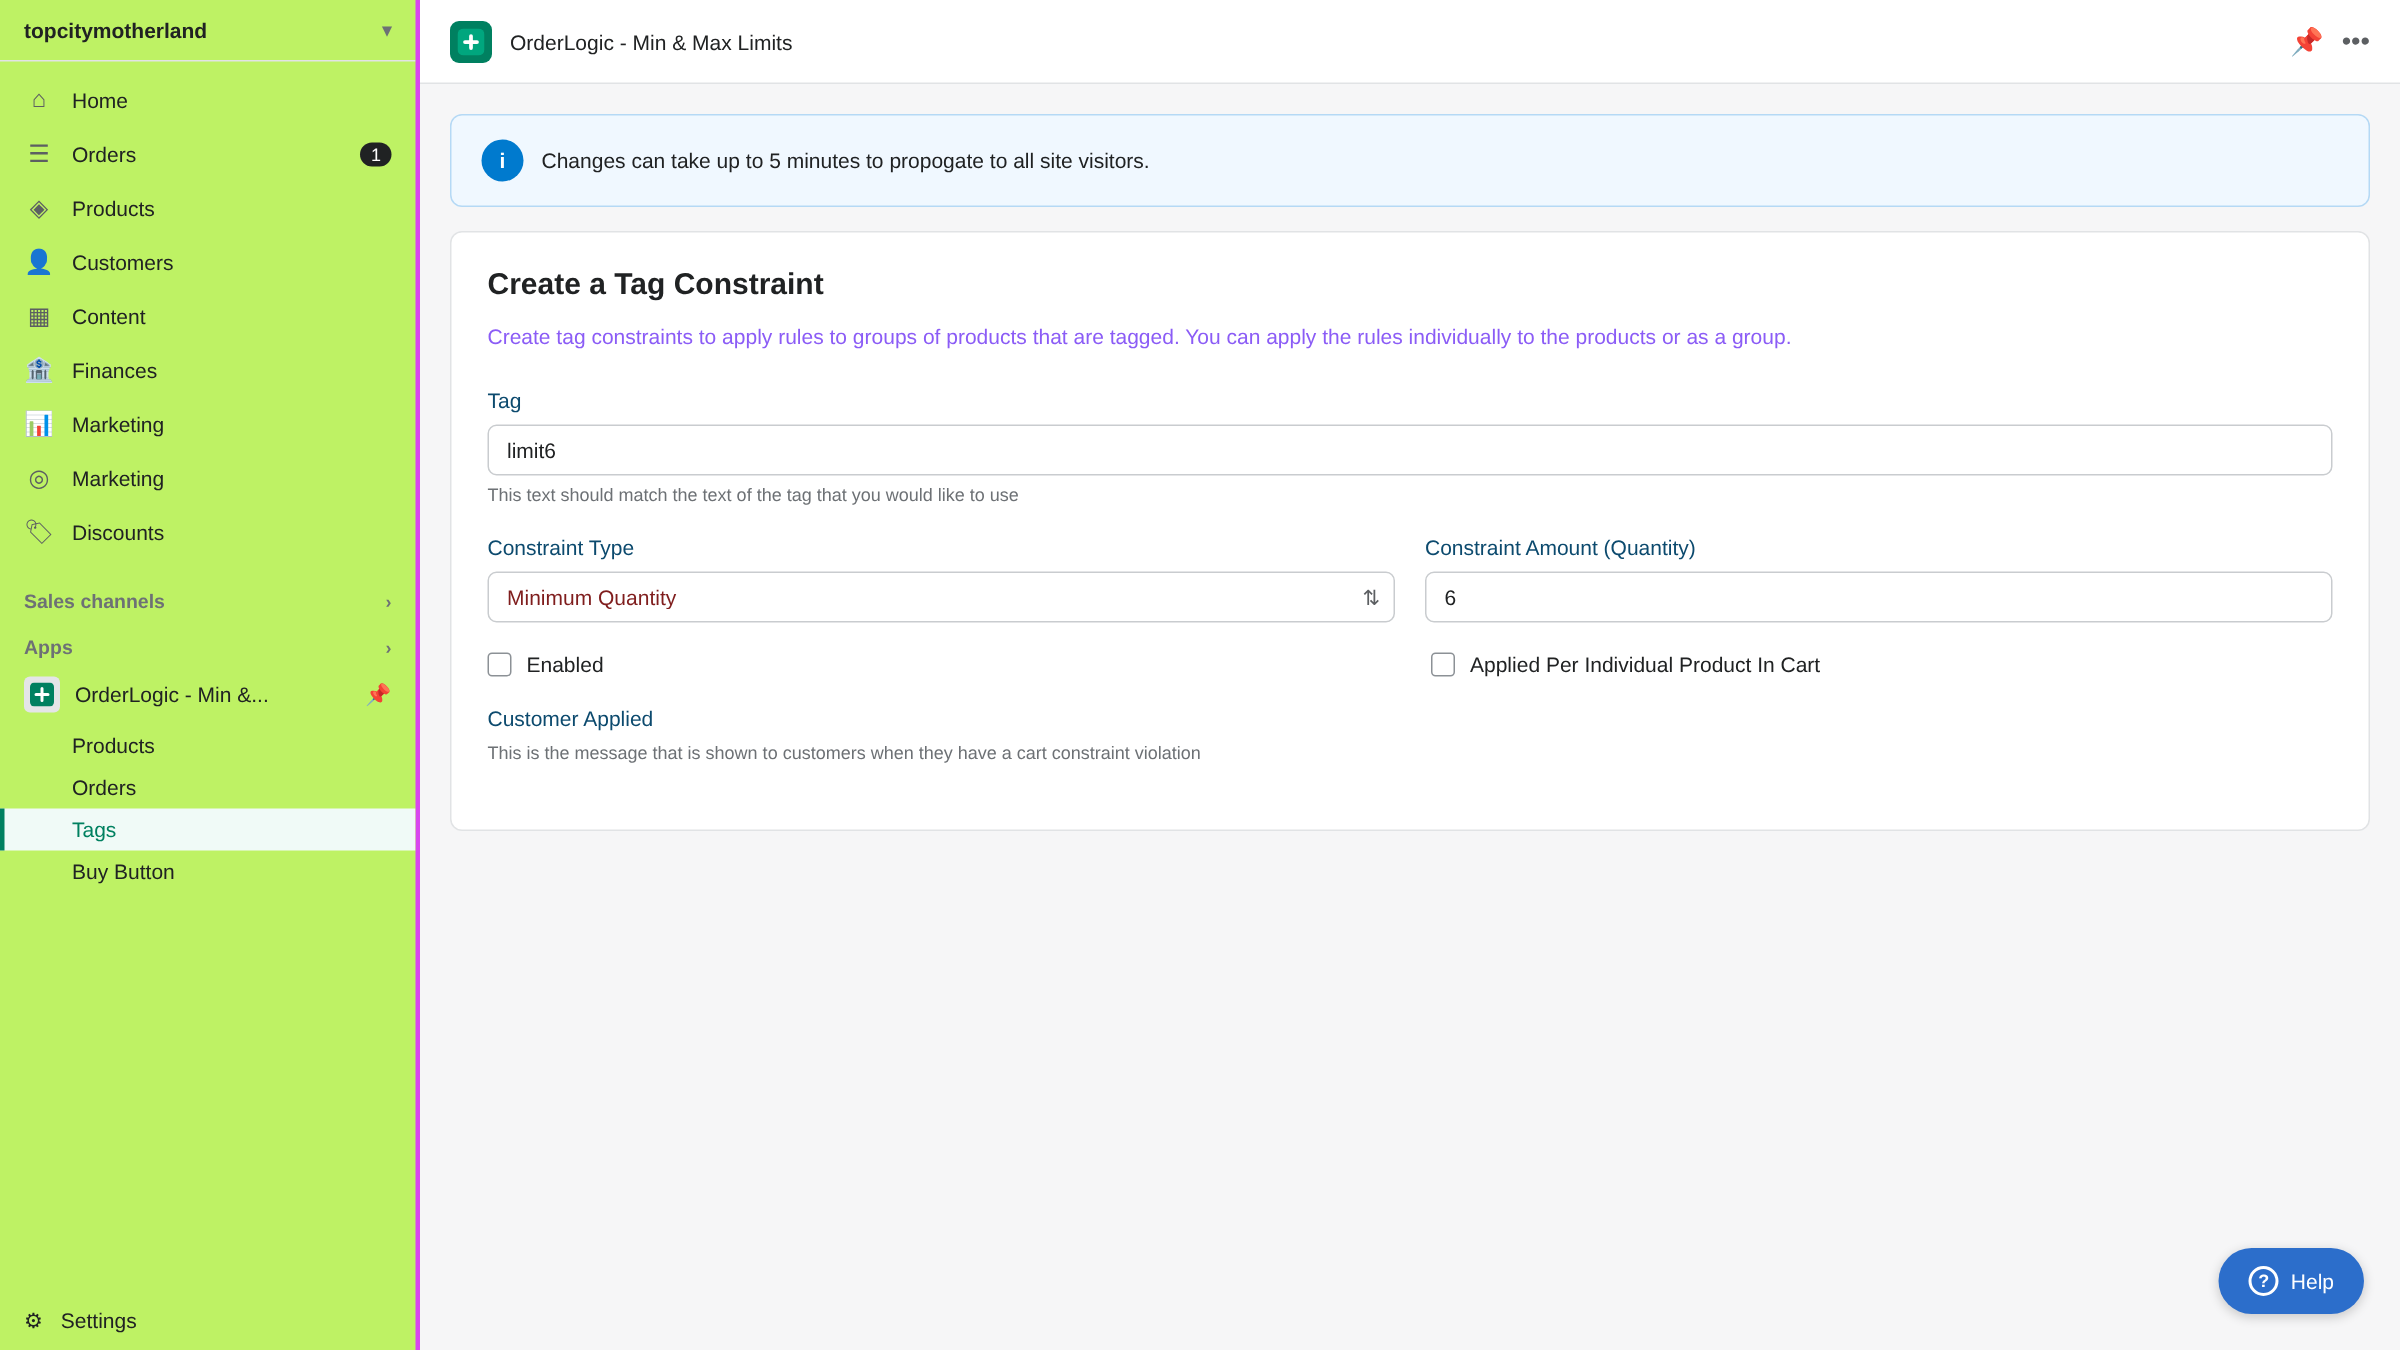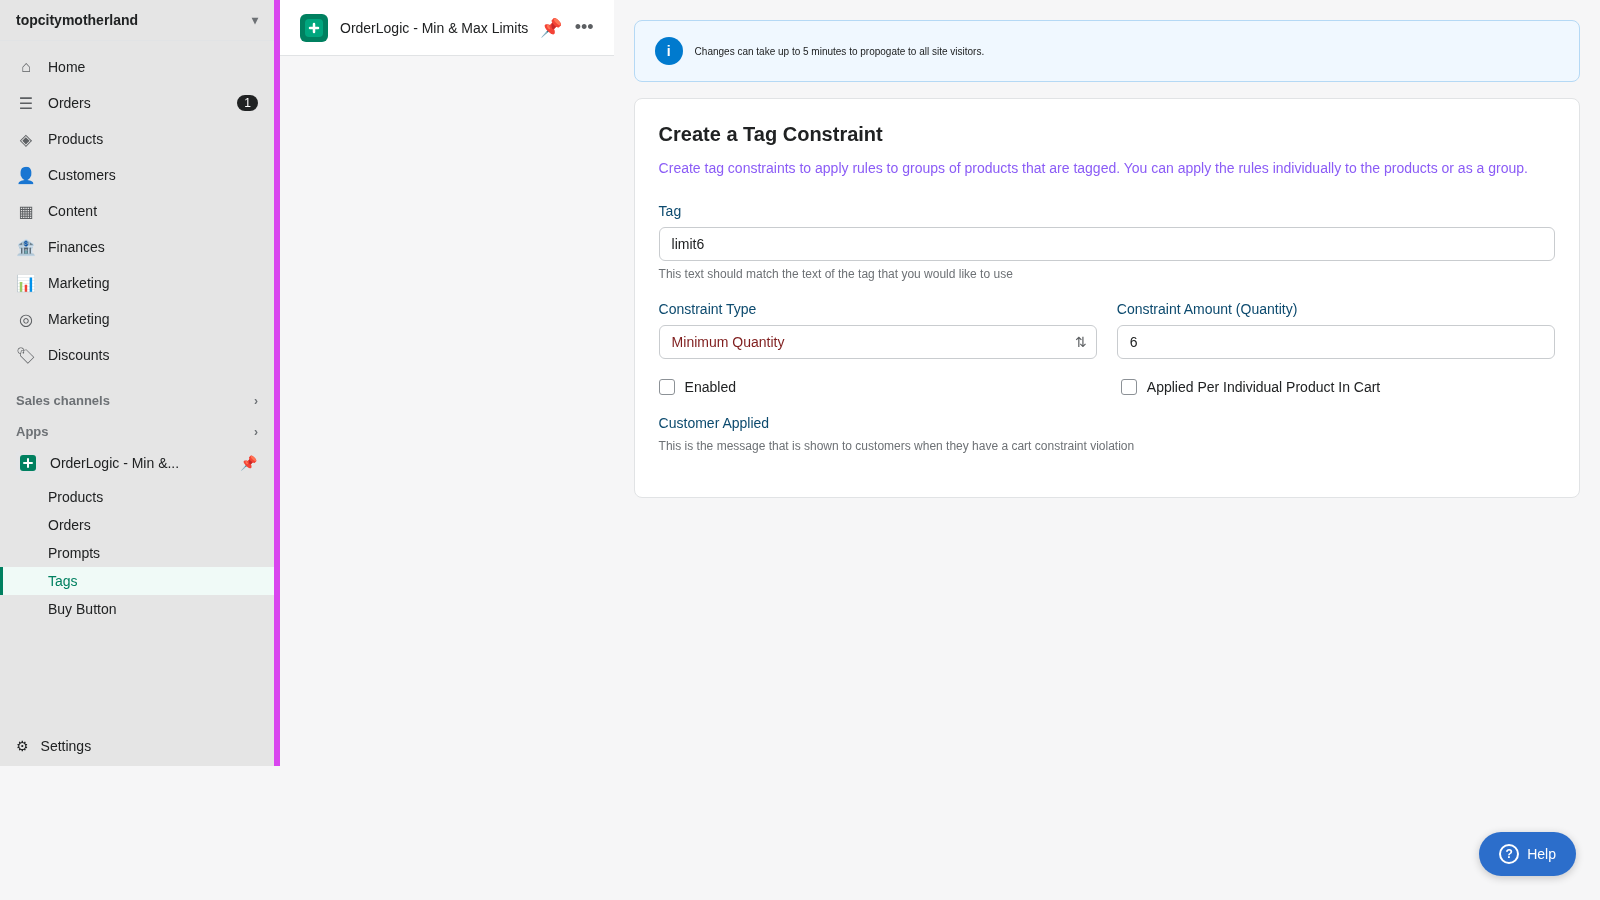--- a/index.html
+++ b/index.html
@@ -2,26 +2,26 @@
 <html><head>
   <meta charset="utf-8">
   <style>
     * { box-sizing: border-box; margin: 0; padding: 0; }
     body { font-family: -apple-system, BlinkMacSystemFont, 'Segoe UI', sans-serif; font-size: 14px; background: #f6f6f7; color: #202223; display: flex; height: 900px; overflow: hidden; }
 
     
     #sidebar {
       width: 280px;
       min-width: 280px;
-      background: #e5e5e5;
-      border-right: 6px solid #d946ef;
+      background: #bef264;
+      border-right: 3px solid #d946ef;
       display: flex;
       flex-direction: column;
       overflow-y: auto;
-      height: 766px;
+      height: 900px;
     }
 
     .store-selector {
       display: flex;
       align-items: center;
       justify-content: space-between;
       padding: 12px 16px;
       border-bottom: 1px solid #e1e3e5;
       cursor: pointer;
     }
@@ -95,20 +95,21 @@
       gap: 12px;
       padding: 8px 16px;
       cursor: pointer;
       margin-top: auto;
     }
 
     
     #main {
       flex: 1;
       display: flex;
+      flex-direction: column;
       overflow: hidden;
     }
 
     
     .top-bar {
       background: #fff;
       border-bottom: 1px solid #e1e3e5;
       padding: 0 20px;
       height: 56px;
       display: flex;
@@ -157,21 +158,21 @@
       background: #007ace;
       border-radius: 50%;
       display: flex;
       align-items: center;
       justify-content: center;
       color: #fff;
       font-weight: bold;
       font-size: 14px;
       flex-shrink: 0;
     }
-    .info-text { color: #202223; font-size: 10px; }
+    .info-text { color: #202223; font-size: 14px; }
 
     
     .card {
       background: #fff;
       border: 1px solid #e1e3e5;
       border-radius: 8px;
       padding: 24px;
     }
 
     .card-title { font-size: 20px; font-weight: 600; margin-bottom: 12px; }
@@ -356,23 +357,20 @@
     <span>OrderLogic - Min &amp;...</span>
     <span class="pin-icon">📌</span>
   </div>
 
   <div class="sub-nav">
     <div class="sub-nav-item">
       <span>Products</span>
     </div>
     <div class="sub-nav-item">
       <span>Orders</span>
-    </div>
-    <div class="sub-nav-item">
-      <span>Prompts</span>
     </div>
     <div class="sub-nav-item active">
       <span>Tags</span>
     </div>
     <div class="sub-nav-item">
       <span>Buy Button</span>
     </div>
   </div>
 
   <div class="settings-item" style="padding-top: 12px; padding-bottom: 12px;">

